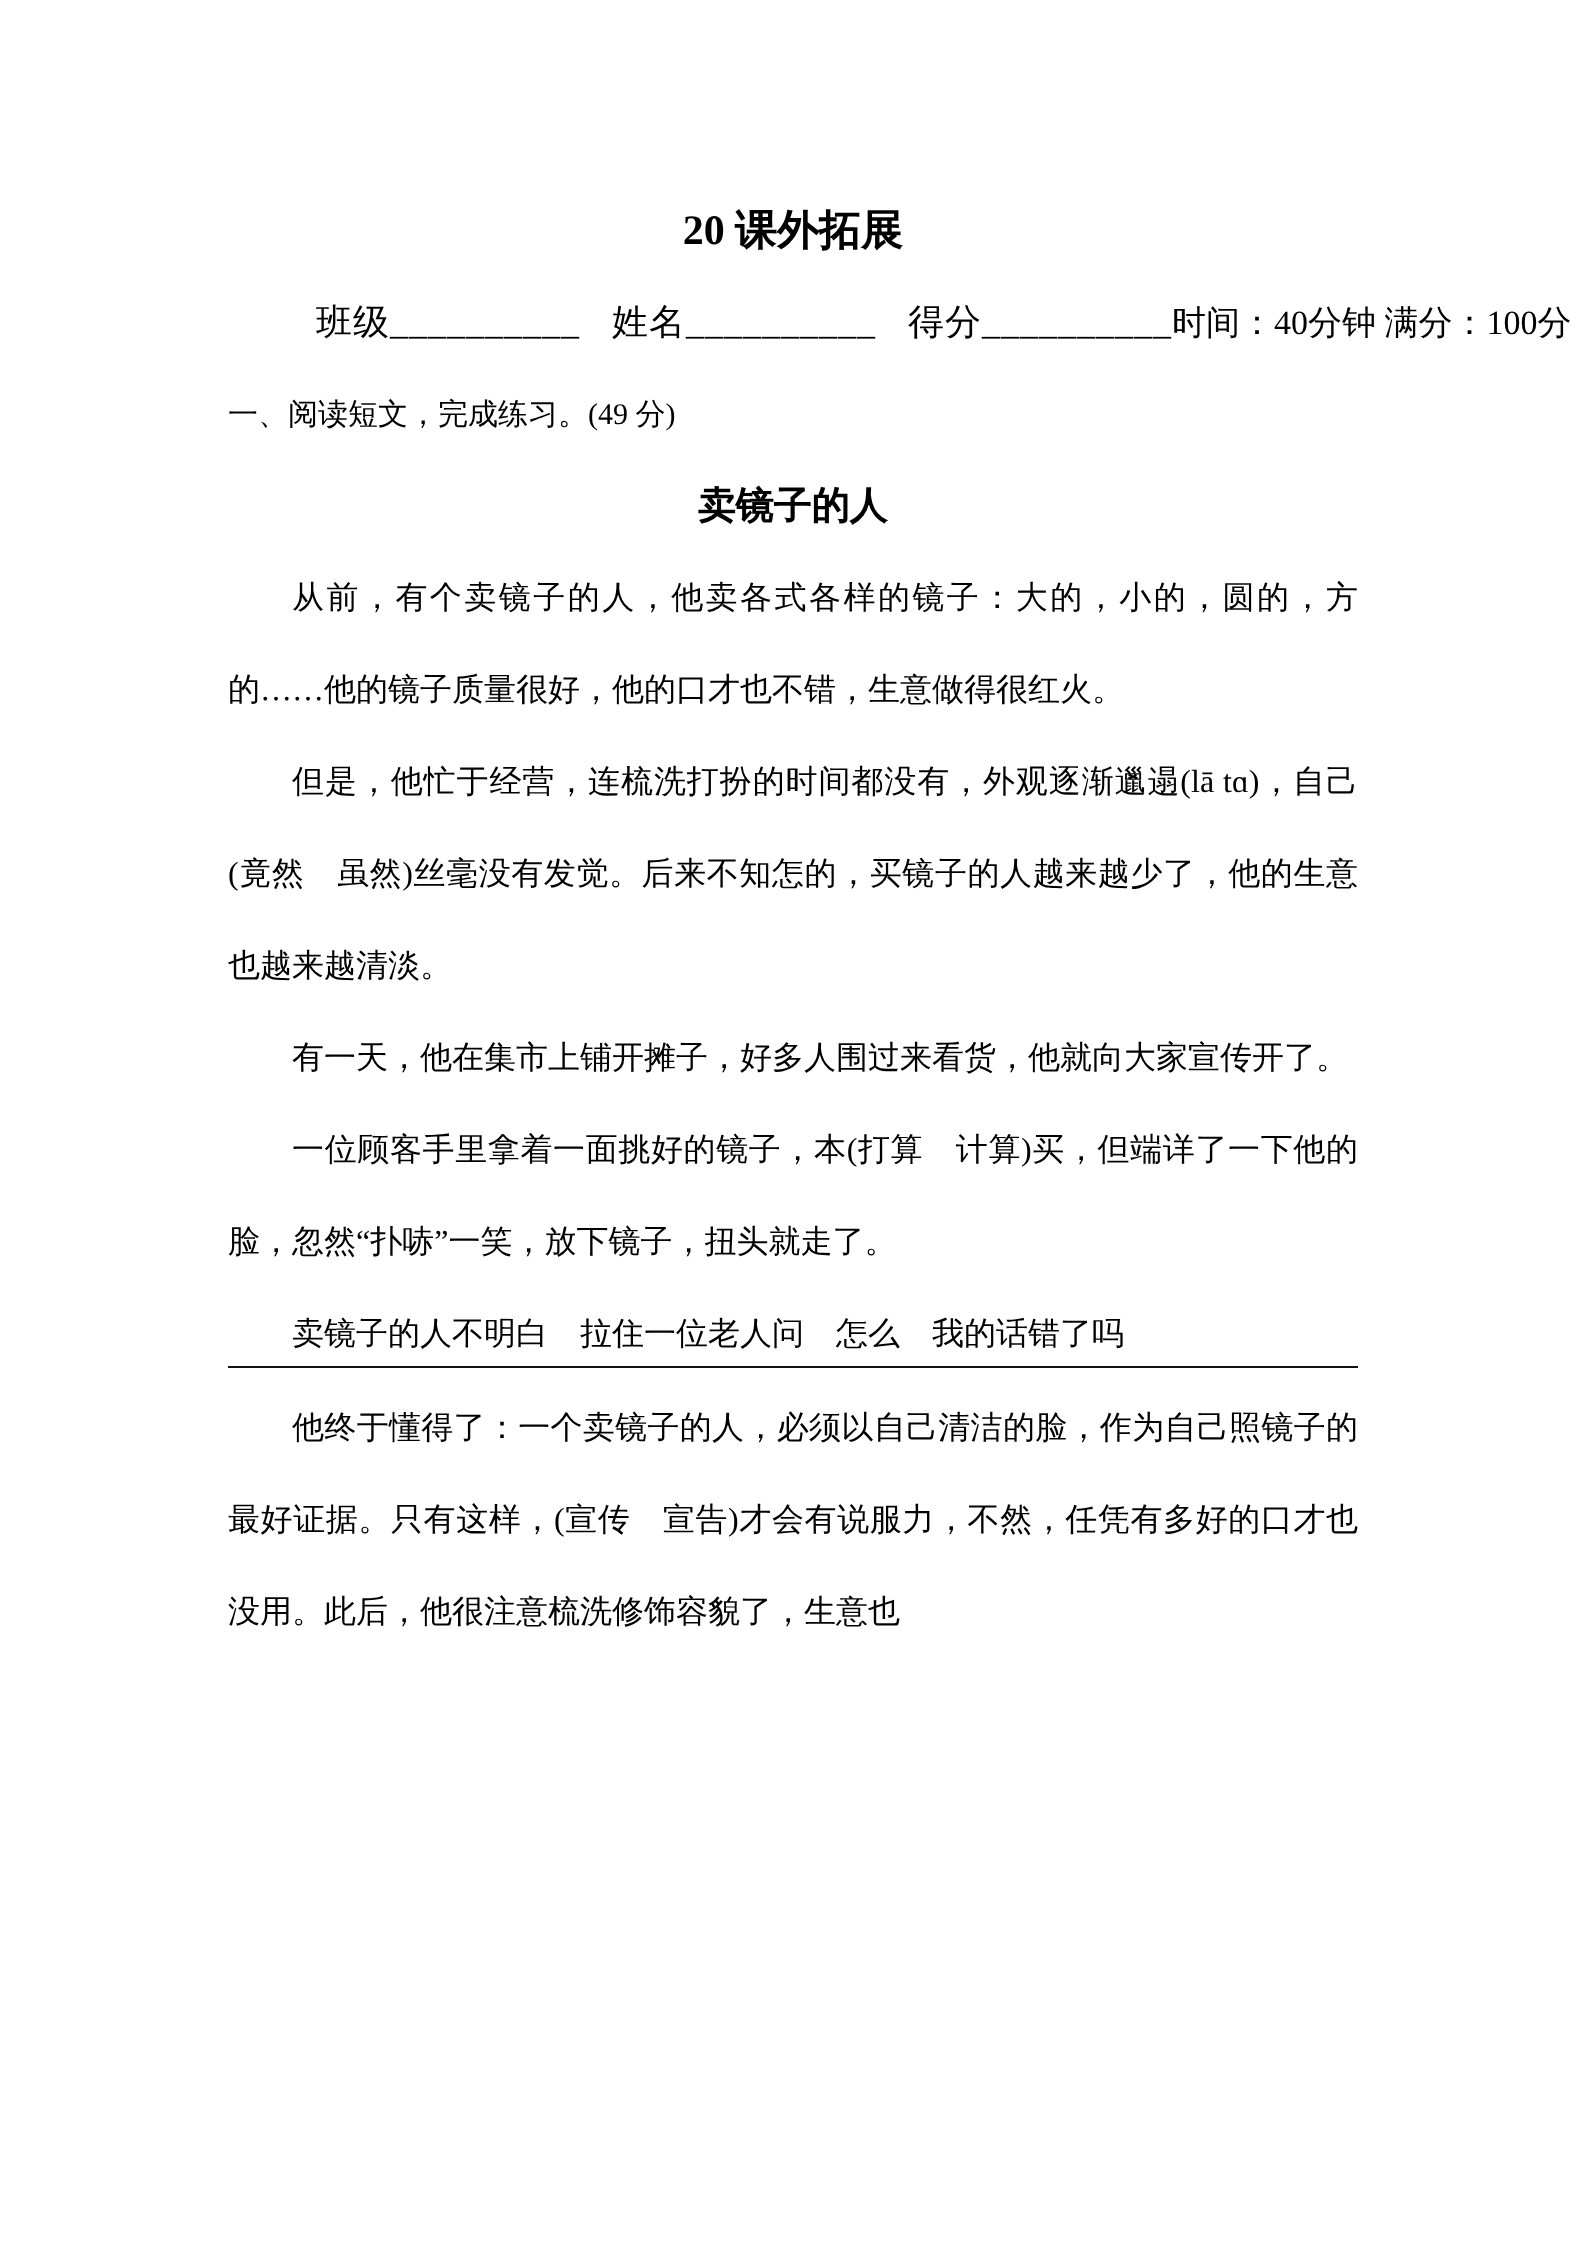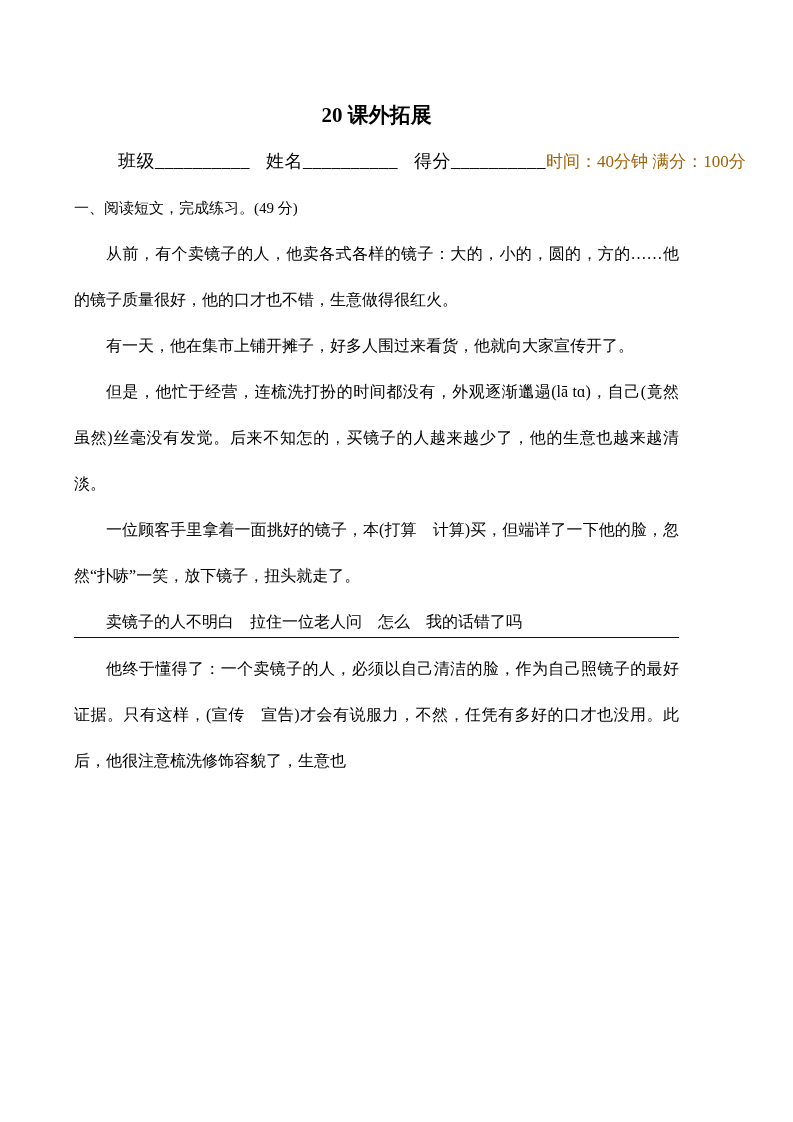--- a/index.html
+++ b/index.html
@@ -7,21 +7,21 @@
   body {
     font-family: "Liberation Serif", "DejaVu Serif", serif;
     color: #000000;
   }
   .page {
     position: relative;
     width: 793px;
     height: 1122px;
     margin: 0 auto;
     background: #ffffff;
-    padding: 92px 114px 0 74px;
+    padding: 92px 114px 0 114px;
     overflow: hidden;
     border-radius: 18px;
   }
   .doc-title {
     text-align: center;
     font-size: 21px;
     font-weight: bold;
     line-height: 46px;
   }
   .info-line {
@@ -30,21 +30,21 @@
     align-items: baseline;
     font-size: 18px;
     line-height: 46px;
     white-space: nowrap;
     margin-left: 44px;
   }
   .info-left span { letter-spacing: 0.5px; }
   .blank { font-weight: normal; letter-spacing: 0; }
   .gap { display: inline-block; width: 16px; }
   .info-right {
-    color: #a16207;
+    color: #000000;
     font-size: 17px;
   }
   .section-heading {
     font-size: 15px;
     line-height: 46px;
   }
   .passage-title {
     text-align: center;
     font-weight: bold;
     font-size: 19px;
@@ -75,23 +75,24 @@
 
   <div class="info-line">
     <div class="info-left">
       <span>班级</span><span class="blank">__________</span><span class="gap"></span><span>姓名</span><span class="blank">__________</span><span class="gap"></span><span>得分</span><span class="blank">__________</span>
     </div>
     <div class="info-right">时间：40分钟 满分：100分</div>
   </div>
 
   <div class="section-heading">一、阅读短文，完成练习。(49 分)</div>
 
+  <div class="passage-title">卖镜子的人</div>
 
   <p class="para">从前，有个卖镜子的人，他卖各式各样的镜子：大的，小的，圆的，方的……他的镜子质量很好，他的口才也不错，生意做得很红火。</p>
+  <p class="para">但是，他忙于经营，连梳洗打扮的时间都没有，外观逐渐邋遢(lā tɑ)，自己(竟然　虽然)丝毫没有发觉。后来不知怎的，买镜子的人越来越少了，他的生意也越来越清淡。</p>
   <p class="para">有一天，他在集市上铺开摊子，好多人围过来看货，他就向大家宣传开了。</p>
-  <p class="para">但是，他忙于经营，连梳洗打扮的时间都没有，外观逐渐邋遢(lā tɑ)，自己(竟然　虽然)丝毫没有发觉。后来不知怎的，买镜子的人越来越少了，他的生意也越来越清淡。</p>
   <p class="para">一位顾客手里拿着一面挑好的镜子，本(打算　计算)买，但端详了一下他的脸，忽然“扑哧”一笑，放下镜子，扭头就走了。</p>
 
   <p class="exercise-line">卖镜子的人不明白　拉住一位老人问　怎么　我的话错了吗</p>
 
   <p class="para">他终于懂得了：一个卖镜子的人，必须以自己清洁的脸，作为自己照镜子的最好证据。只有这样，(宣传　宣告)才会有说服力，不然，任凭有多好的口才也没用。此后，他很注意梳洗修饰容貌了，生意也</p>
 
 </div>
 
 </body></html>

